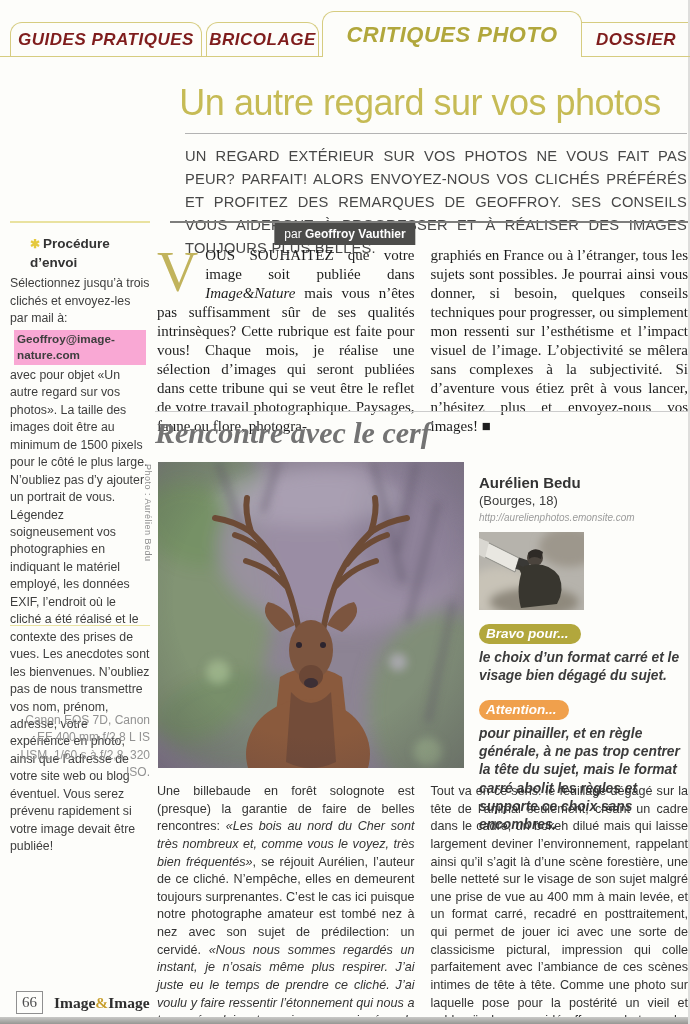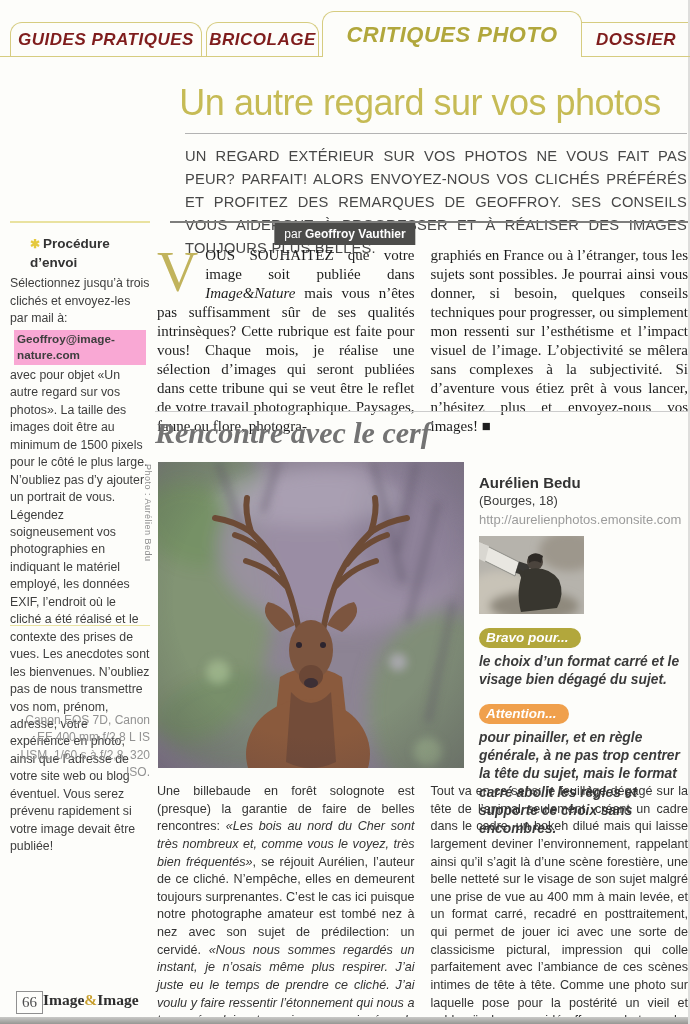--- a/index.html
+++ b/index.html
@@ -39,34 +39,34 @@
   
   .article-heading{position:absolute;top:411px;left:155px;width:533px;border-top:1px solid #cccccc;
         padding-top:4px;font-family:"Liberation Serif",serif;font-style:italic;font-weight:bold;
         font-size:30px;color:#737373;}
   .photo-credit{position:absolute;left:143px;top:464px;writing-mode:vertical-rl;
         font-size:9px;color:#8d8d8d;letter-spacing:.5px;}
   .deer-photo{position:absolute;top:462px;left:158px;width:306px;height:306px;}
   .right-col{position:absolute;top:474px;left:479px;width:209px;}
   .author-name{font-size:15px;font-weight:bold;color:#333;}
   .author-loc{font-size:13px;color:#3c3c3c;margin-top:2px;}
-  .author-url{font-size:13px;color:#9b9b9b;margin-top:4px;}
+  .author-url{font-size:10px;font-style:italic;color:#9b9b9b;margin-top:4px;}
   .photog{margin-top:9px;width:105px;height:78px;display:block;}
   .badge{display:inline-block;color:#fff;font-style:italic;font-weight:bold;font-size:13.5px;
          padding:2px 12px 3px 7px;margin-top:14px;border-radius:10px;}
   .badge.bravo{background:#b2a73c;}
   .badge.attention{background:#f0a04c;}
   .badge-text{margin-top:5px;font-weight:bold;font-style:italic;font-size:13.8px;line-height:1.33;color:#3b3b3b;}
   .exif{position:absolute;top:712px;left:12px;width:138px;text-align:right;
         font-size:12px;line-height:1.45;color:#929292;}
   .article-cols{position:absolute;top:783px;left:157px;width:531px;display:flex;gap:16px;
         font-size:12.6px;line-height:1.4;color:#343434;text-align:justify;}
   .article-cols .col{flex:1;}
   
-  .footer{position:absolute;top:991px;left:16px;display:flex;gap:0;}
+  .footer{position:absolute;top:991px;left:16px;display:flex;align-items:center;gap:11px;}
   .pageno{border:1px solid #8f8f8f;padding:0 5px;font-family:"Liberation Serif",serif;
           font-size:15px;color:#4e4e4e;line-height:1.4;}
   .magname{font-family:"Liberation Serif",serif;font-weight:bold;font-size:15.5px;color:#2e2e2e;}
   .magname .amp{color:#c79e2c;}
   .bottom-strip{position:absolute;bottom:0;left:0;right:0;height:7px;
           background:linear-gradient(180deg,#c9c9c7,#979793);}
   .right-edge{position:absolute;top:0;right:0;width:2px;height:100%;background:#dededc;}
 </style>
 </head>
 <body>

